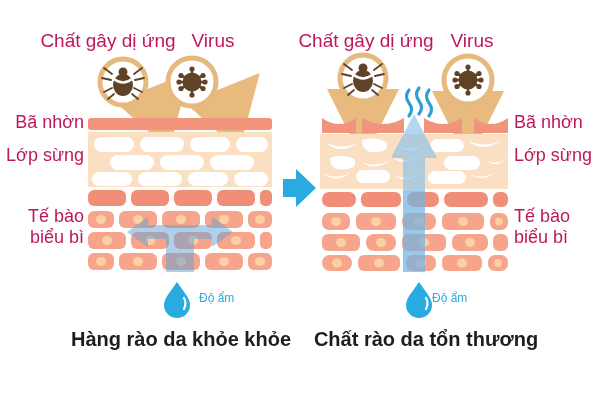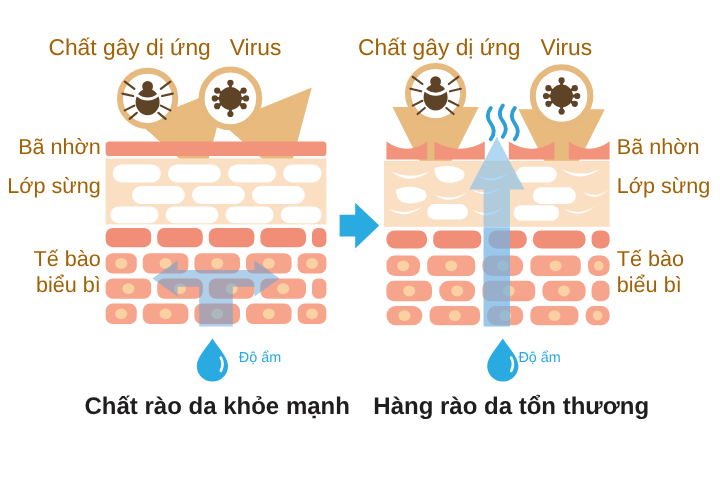--- a/index.html
+++ b/index.html
@@ -1,19 +1,19 @@
 <!DOCTYPE html>
 <html><head>
 <meta charset="utf-8">
 <style>
   html,body{margin:0;padding:0;}
   body{font-family:"Liberation Sans","DejaVu Sans",sans-serif;background:#fff;}
   #canvas{position:relative;width:600px;height:400px;background:#ffffff;overflow:hidden;}
   svg{position:absolute;left:0;top:0;}
-  .txt{position:absolute;color:#a16207;font-size:18px;line-height:21px;white-space:nowrap;}
+  .txt{position:absolute;color:#be185d;font-size:18px;line-height:21px;white-space:nowrap;}
   .top-label{font-size:19px;text-align:center;}
   .layer-left{text-align:right;width:80px;left:4px;}
   .layer-right{text-align:left;left:514px;}
   .moisture{color:#29abe2;font-size:12px;font-weight:500;}
   .caption{font-size:20px;font-weight:bold;text-align:center;width:250px;color:#1f1d1d;}
 </style>
 </head>
 <body>
 
 <div id="canvas">
@@ -294,16 +294,16 @@
   <div class="txt layer-right" style="top:112px;">Bã nhờn</div>
   <div class="txt layer-right" style="top:145px;">Lớp sừng</div>
   <div class="txt layer-right" style="top:206px;">
     <span>Tế bào</span><br>
     <span>biểu bì</span>
   </div>
 
   <div class="txt moisture" style="left:199px;top:288px;">Độ ẩm</div>
   <div class="txt moisture" style="left:432px;top:288px;">Độ ẩm</div>
 
-  <div class="txt caption" style="left:56px;top:329px;">Chất rào da khỏe mạnh</div>
-  <div class="txt caption" style="left:301px;top:329px;">Hàng rào da tổn thương</div>
+  <div class="txt caption" style="left:56px;top:329px;">Hàng rào da khỏe khỏe</div>
+  <div class="txt caption" style="left:301px;top:329px;">Chất rào da tổn thương</div>
 
 </div>
 
 </body></html>

